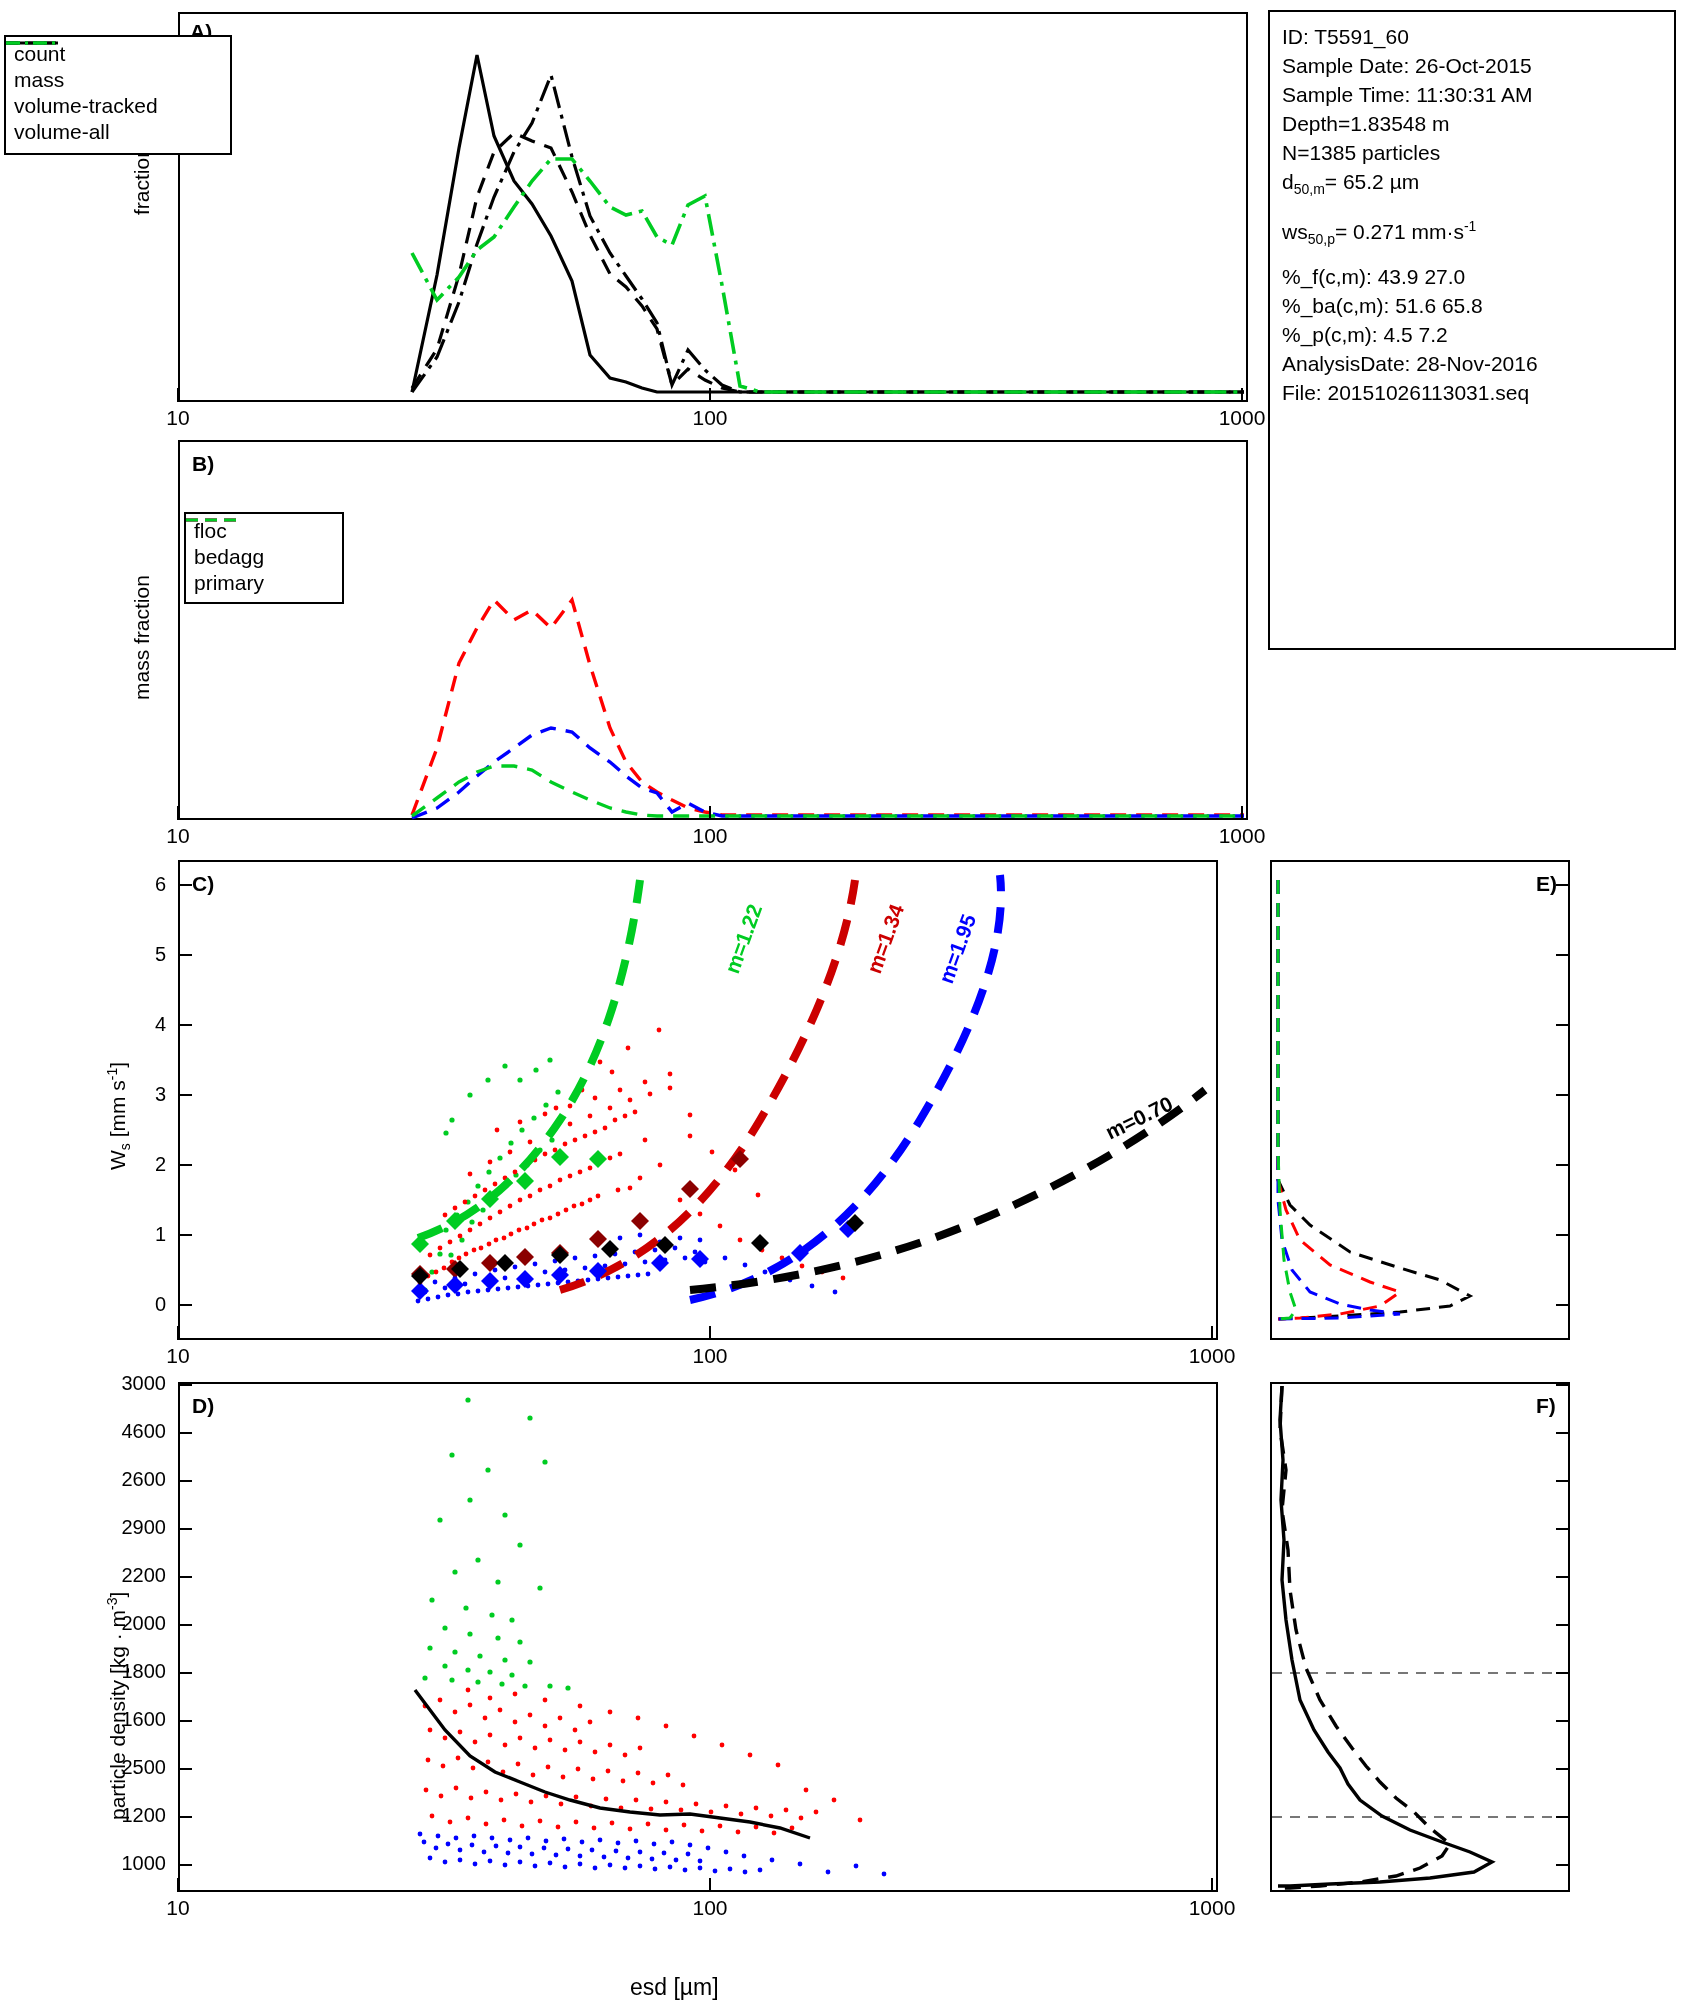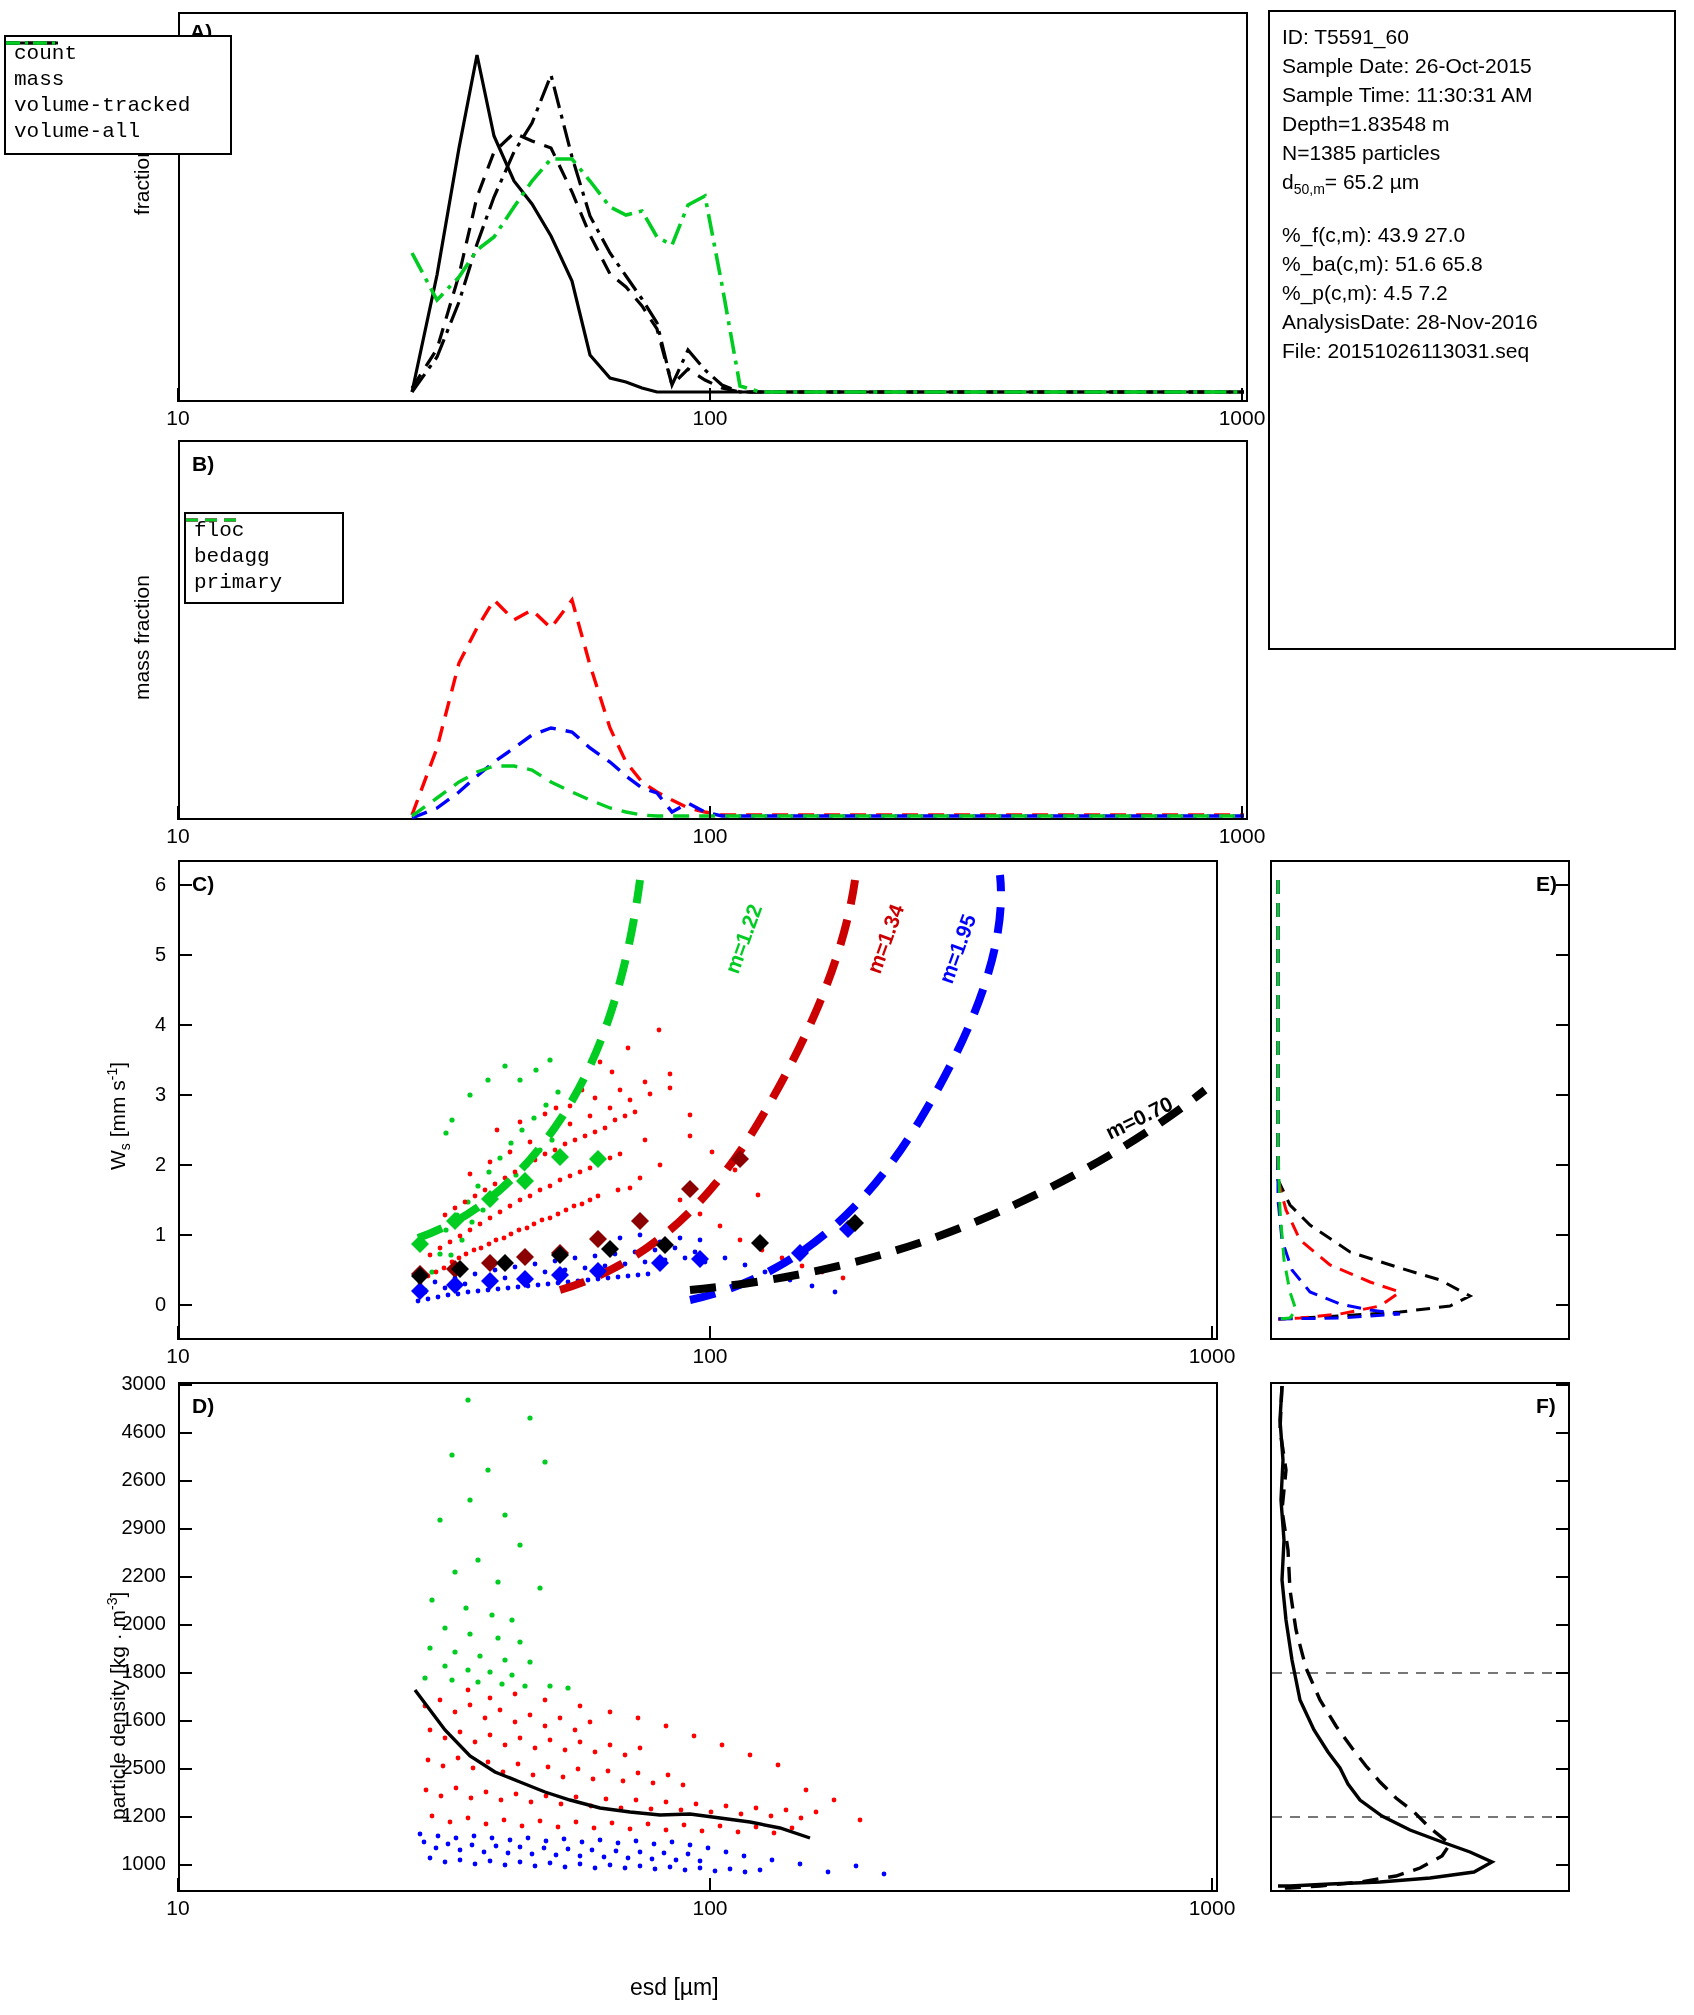--- a/index.html
+++ b/index.html
@@ -11,21 +11,21 @@
 
   .axis-label{position:absolute;font-size:21px;}
   .rot{transform-origin:0 0;}
 
   .tick-text{position:absolute;font-size:21px;text-align:center;}
   .ytick-text{position:absolute;font-size:20px;text-align:right;}
 
   .legend{position:absolute;border:2px solid #000;background:#fff;box-sizing:border-box;padding:4px 8px;}
   .legend-row{display:flex;align-items:center;height:26px;}
   .legend-line{width:52px;height:0;margin-right:8px;display:inline-block;}
-  .legend-text{font-size:21px;line-height:26px;white-space:nowrap;font-family:Liberation Mono, monospace;}
+  .legend-text{font-size:21px;line-height:26px;white-space:nowrap;}
 
   .infobox{position:absolute;border:2px solid #000;background:#fff;box-sizing:border-box;padding:10px 12px;}
   .infobox div{font-size:21px;line-height:29px;white-space:nowrap;}
   .sub{font-size:14px;vertical-align:sub;}
   .sup{font-size:14px;vertical-align:super;}
 
   svg{position:absolute;left:0;top:0;overflow:visible;}
   .curvelbl{font-size:21px;font-weight:bold;}
 </style>
 </head>
@@ -89,20 +89,23 @@
   <div class="infobox" style="left:1268px;top:10px;width:408px;height:640px;">
     <div>ID: T5591_60</div>
     <div>Sample Date: 26-Oct-2015</div>
     <div>Sample Time: 11:30:31 AM</div>
     <div>Depth=1.83548 m</div>
     <div>N=1385 particles</div>
     <div>
       <span>d</span><span class="sub">50,m</span><span>=</span>&nbsp;<span>65.2</span>&nbsp;<span>µm</span>
     </div>
     <div style="height:8px;"></div>
+    <div>
+      <span>ws</span><span class="sub">50,p</span><span>=</span>&nbsp;<span>0.271</span>&nbsp;<span>mm·s</span><span class="sup">-1</span>
+    </div>
     <div style="height:8px;"></div>
     <div>%_f(c,m): 43.9 27.0</div>
     <div>%_ba(c,m): 51.6 65.8</div>
     <div>%_p(c,m): 4.5 7.2</div>
     <div>AnalysisDate: 28-Nov-2016</div>
     <div>File: 20151026113031.seq</div>
   </div>
 
   <div class="panel" style="left:178px;top:440px;width:1070px;height:380px;"></div>
   <div class="panel-label" style="left:192px;top:452px;">B)</div>

